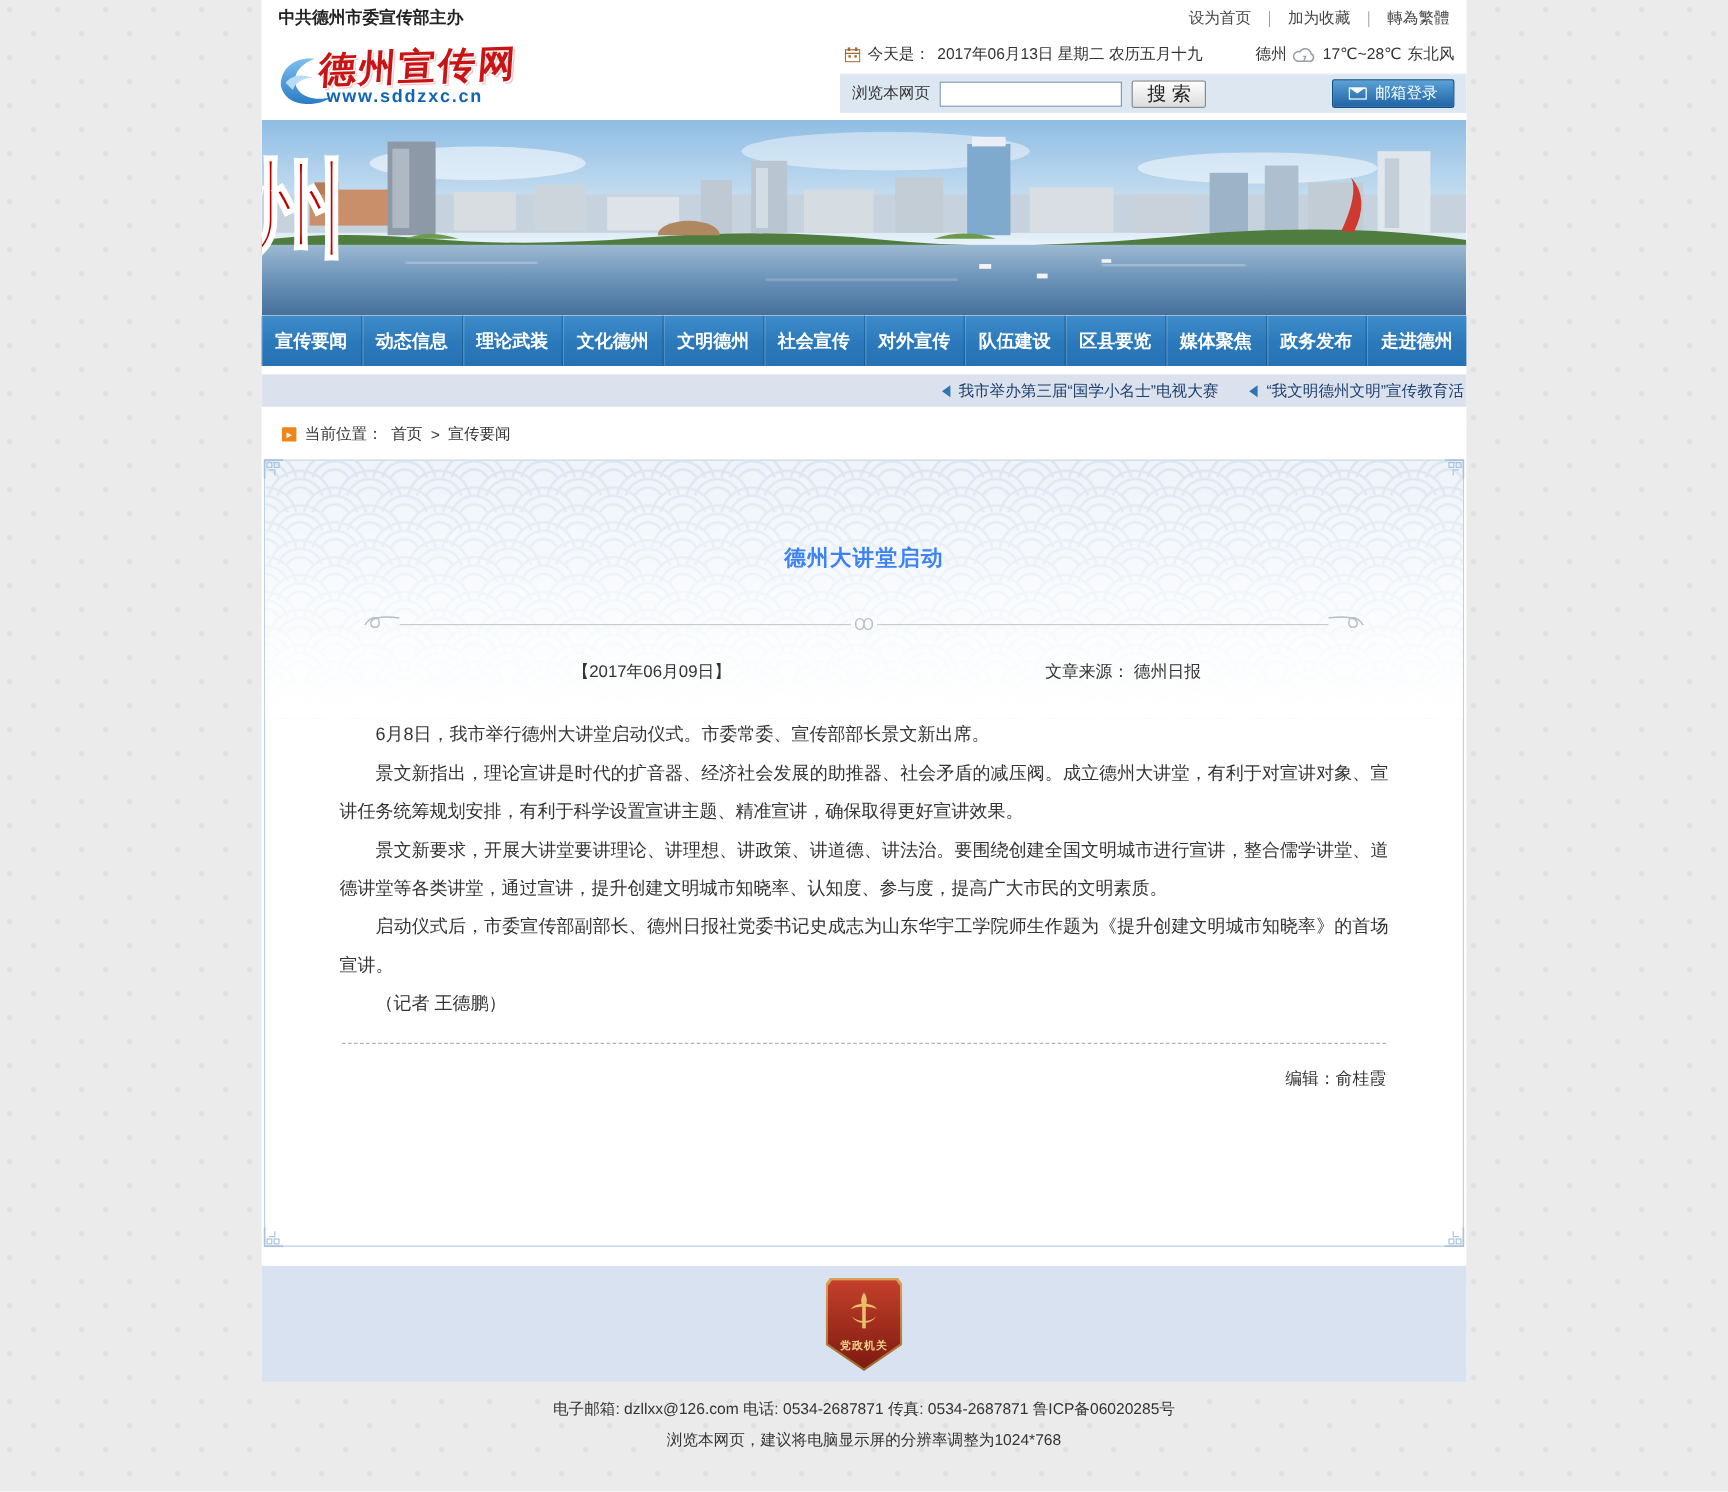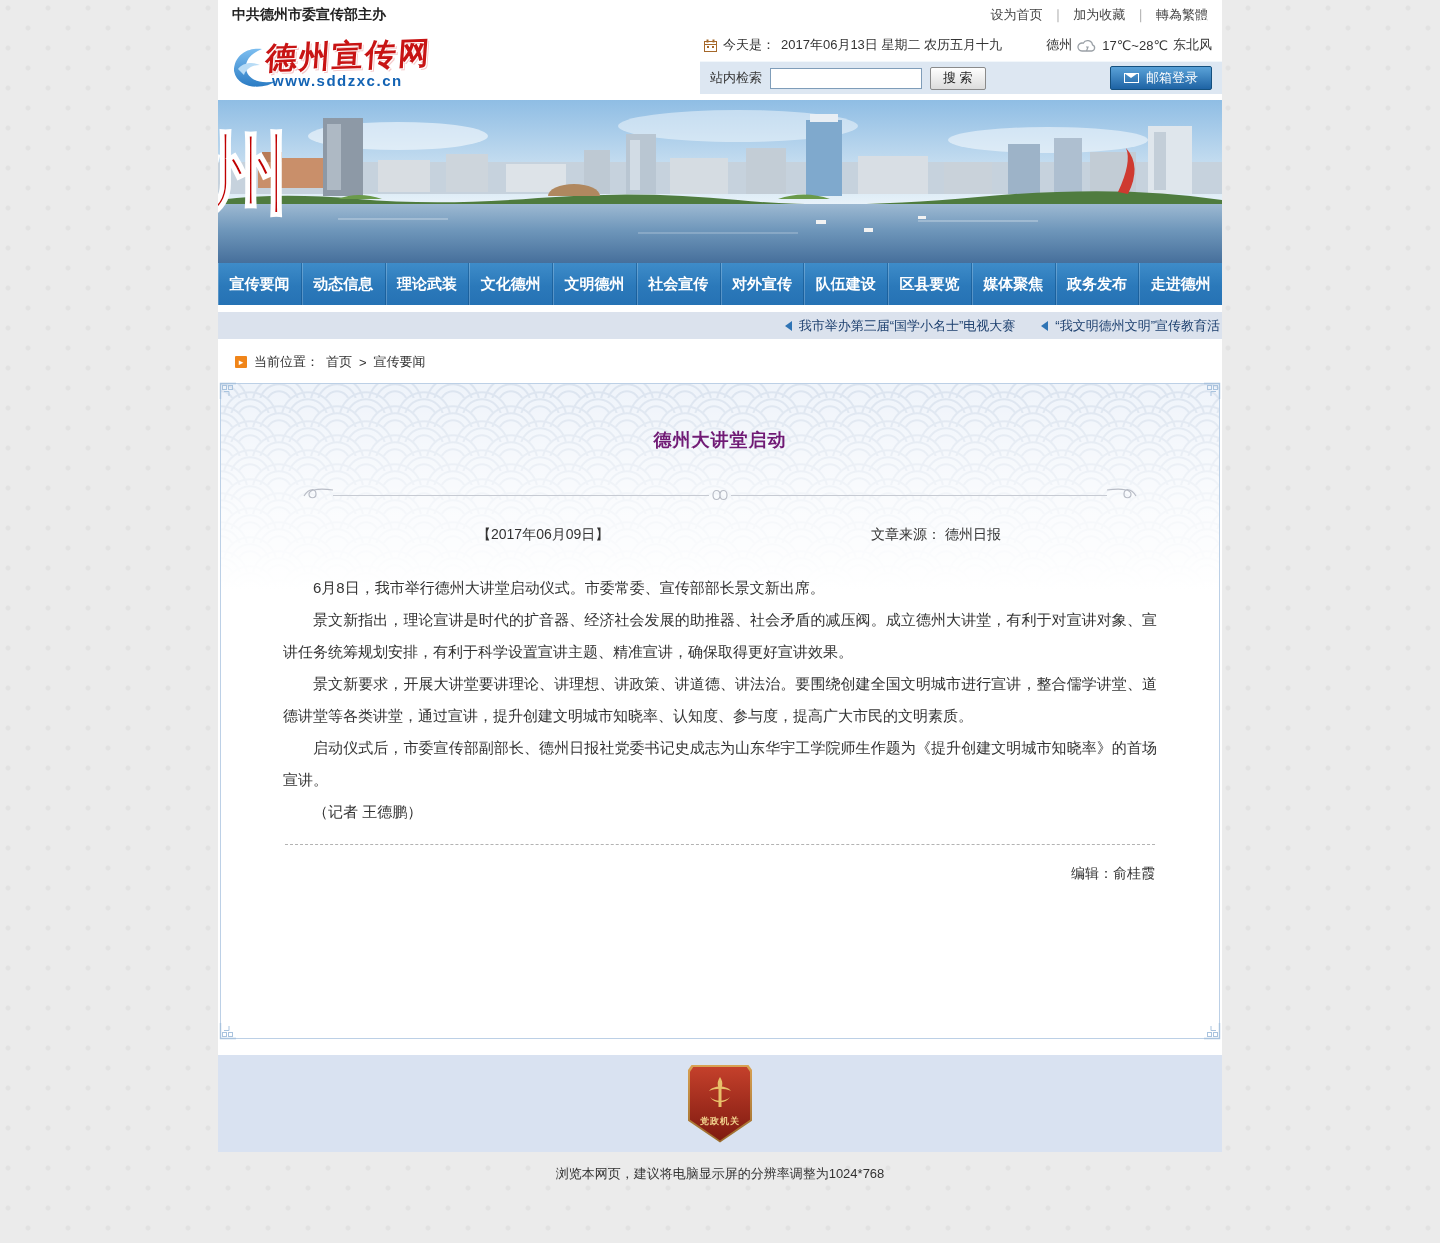--- a/index.html
+++ b/index.html
@@ -30,21 +30,21 @@
   .logo-title { font-size:31px; font-weight:900; color:#c81414; letter-spacing:2px;
                 transform:skewX(-6deg) rotate(-2deg); display:inline-block;
                 text-shadow:1px 1px 0 #fff, 2px 2px 0 #f5c9c9; font-family:"Liberation Serif","DejaVu Serif",serif; }
   .logo-url { font-size:15px; font-weight:bold; color:#1464b4; letter-spacing:1.5px; margin-top:-5px; margin-left:6px; }
   .header-right { margin-left:auto; width:522px; display:flex; flex-direction:column; }
   .daterow { height:32px; display:flex; align-items:center; gap:6px; font-size:13px; color:#333; padding:0 4px; }
   .weather { margin-left:auto; display:flex; align-items:center; gap:5px; padding-right:6px; }
   .searchrow { height:33px; background:#dde7f2; border-top:1px solid #f2f7fb; display:flex; align-items:center; gap:8px; padding:0 10px; }
   .search-label { font-size:13px; color:#333; }
   .search-input { width:152px; height:21px; border:1px solid #7f9db9; background:#fff; font-size:12px; padding:0 4px; }
-  .search-btn { height:23px; padding:0 12px; font-size:13px; color:#222;
+  .search-btn { height:23px; padding:0 12px; font-size:16px; color:#222;
                 background:linear-gradient(#fefefe,#dcdcdc); border:1px solid #8a8a8a; border-radius:2px; cursor:pointer; }
   .mail-btn { margin-left:auto; display:flex; align-items:center; gap:7px; height:24px; padding:0 13px;
               background:linear-gradient(#5aa2d8,#1e63a4); border:1px solid #14507f; border-radius:2px;
               color:#fff; font-size:13px; cursor:pointer; }
   .envelope { width:15px; height:10px; border:1px solid #fff; position:relative; display:inline-block; }
   .envelope::before { content:""; position:absolute; left:-1px; top:-1px; width:0; height:0;
                       border:7.5px solid transparent; border-top:5px solid #fff; border-bottom:0; }
 
   
   .banner { height:163px; overflow:hidden; line-height:0; }
@@ -79,21 +79,21 @@
       radial-gradient(circle at 50% 120%, transparent 11px, #d9e2ee 12px, #d9e2ee 13px, transparent 14px, transparent 18px, #d9e2ee 19px, #d9e2ee 20px, transparent 21px, transparent 25px, #d9e2ee 26px, #d9e2ee 27px, transparent 28px);
     background-size:58px 29px; background-position:0 0, 29px 14px; }
   .pattern::after { content:""; position:absolute; inset:0;
     background:linear-gradient(180deg, rgba(255,255,255,.05), rgba(255,255,255,.7) 55%, #fff 96%); }
   .corner { position:absolute; width:18px; height:18px; z-index:3; }
   .corner.tl { top:-2px; left:-2px; }
   .corner.tr { top:-2px; right:-2px; transform:scaleX(-1); }
   .corner.bl { bottom:-2px; left:-2px; transform:scaleY(-1); }
   .corner.br { bottom:-2px; right:-2px; transform:scale(-1,-1); }
   .article-inner { position:relative; z-index:2; }
-  .a-title { text-align:center; padding-top:44px; font-size:18px; font-weight:bold; color:#701a75; letter-spacing:1px; }
+  .a-title { text-align:center; padding-top:69px; font-size:18px; font-weight:bold; color:#3b82f6; letter-spacing:1px; }
   .orn-divider { display:flex; align-items:center; margin:36px 82px 0; height:14px; }
   .orn-divider .line { flex:1; height:1px; background:#c7cbd3; }
   .a-meta { position:relative; margin-top:24px; height:20px; font-size:14px; color:#333; }
   .a-meta .m-date { position:absolute; left:256px; }
   .a-meta .m-src  { position:absolute; left:650px; }
   .a-body { margin-top:26px; padding:0 62px; font-size:15px; line-height:32px; color:#333; text-align:justify; }
   .a-body p { text-indent:2em; margin:0; }
   .dashed { margin:16px 64px 0; border-top:1px dashed #b3b3b3; }
   .editor-line { text-align:right; padding-right:64px; margin-top:20px; padding-bottom:50px; font-size:14px; color:#333; }
 
@@ -159,21 +159,21 @@
           <span>德州</span>
           <svg width="20" height="15" viewBox="0 0 20 15">
             <path d="M5 13 a4 4 0 1 1 1.2 -7.8 a5 5 0 0 1 9.3 1.6 a3.2 3.2 0 0 1 -0.8 6.2 z" fill="none" stroke="#9aa0a6" stroke-width="1.3"></path>
             <path d="M9 9 l2 0 l-1.5 4" fill="none" stroke="#9aa0a6" stroke-width="1.2"></path>
           </svg>
           <span>17℃~28℃</span>
           <span>东北风</span>
         </span>
       </div>
       <div class="searchrow">
-        <span class="search-label">站内检索</span>
+        <span class="search-label">浏览本网页</span>
         <input class="search-input" type="text" value="" style="">
         <button class="search-btn">搜 索</button>
         <button class="mail-btn">
           <span class="envelope"></span>
           <span>邮箱登录</span>
         </button>
       </div>
     </div>
   </div>
 
@@ -345,15 +345,16 @@
           <path d="M5 22 c5 5 15 5 20 0 c-4 7 -16 7 -20 0 Z" fill="#e8c06a"></path>
         </svg>
         <span class="badge-label">党政机关</span>
       </div>
     </div>
   </div>
 
 </div>
 
 <div class="subfoot">
+  <div>电子邮箱: dzllxx@126.com 电话: 0534-2687871 传真: 0534-2687871 鲁ICP备06020285号</div>
   <div>浏览本网页，建议将电脑显示屏的分辨率调整为1024*768</div>
 
 </div>
 
 </body></html>

